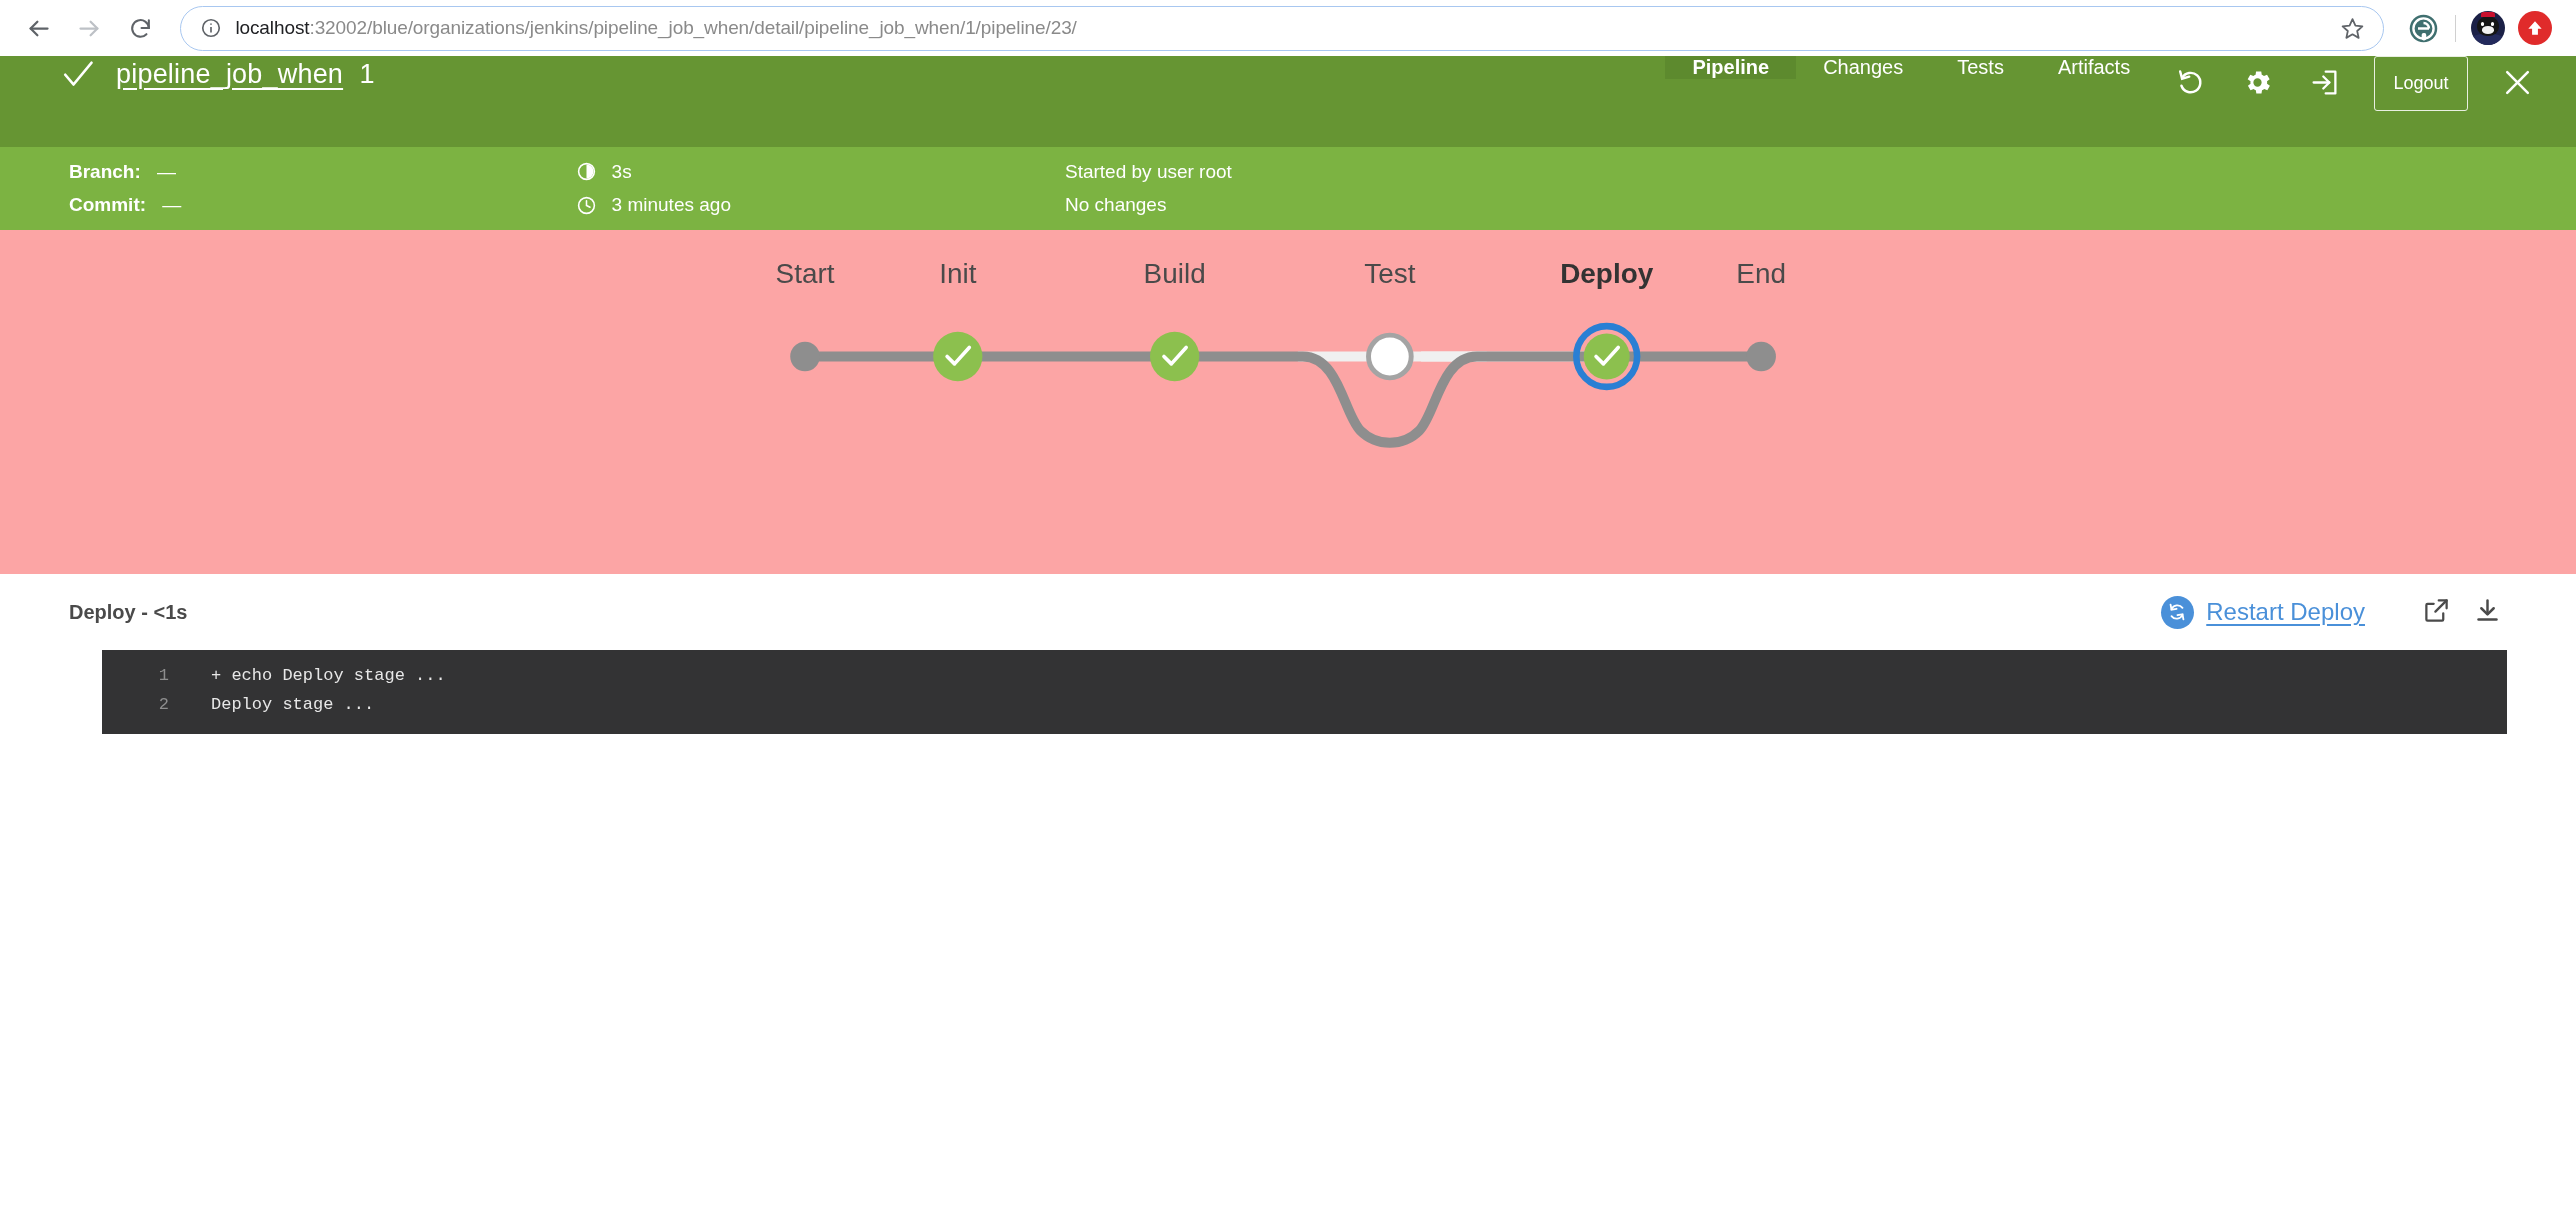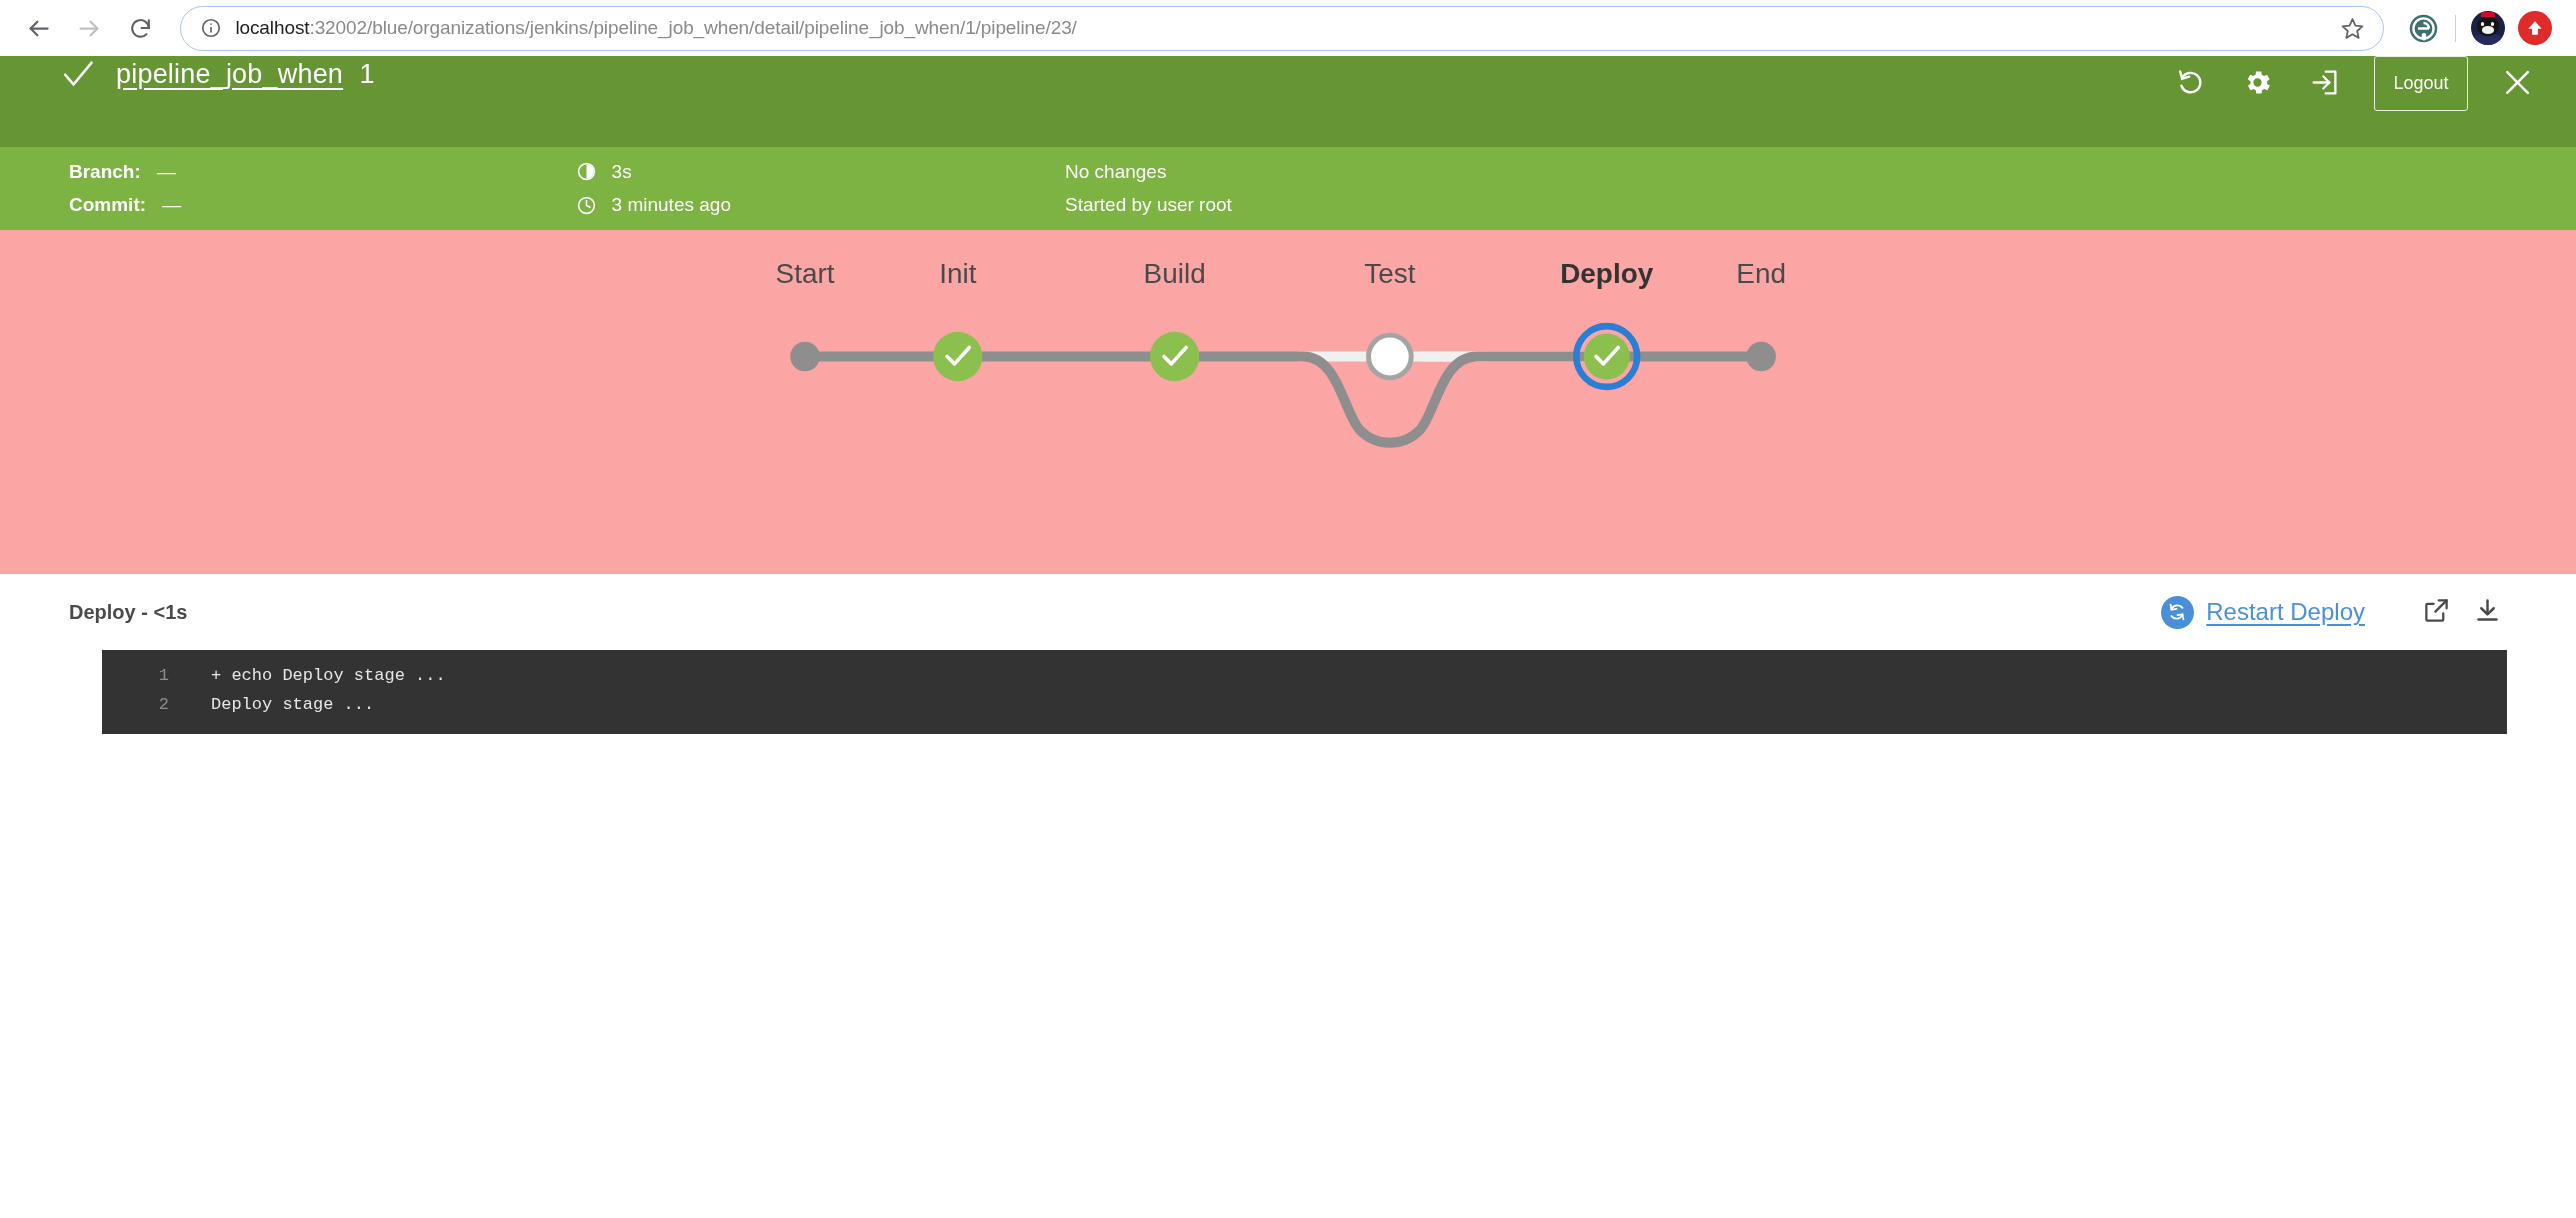--- a/index.html
+++ b/index.html
@@ -354,20 +354,26 @@
   <div class="bo-title-zone">
     <span class="bo-check">
       <svg width="36" height="36" viewBox="0 0 24 24" fill="none" stroke="#ffffff" stroke-width="1.8" stroke-linecap="round" stroke-linejoin="round">
         <polyline points="3.5,12.5 9,19 21,4.5"></polyline>
       </svg>
     </span>
     <a class="bo-job-name">pipeline_job_when</a>
     <span class="bo-run-num">1</span>
   </div>
 
+  <div class="bo-tabs">
+    <div class="bo-tab active">Pipeline</div>
+    <div class="bo-tab">Changes</div>
+    <div class="bo-tab">Tests</div>
+    <div class="bo-tab">Artifacts</div>
+  </div>
 
   <div class="bo-actions">
     <div class="bo-icon-btn">
       <span>
         <svg width="31" height="31" viewBox="0 0 24 24" fill="none" stroke="#fff" stroke-width="1.9" stroke-linecap="round">
           <path d="M5.5 8.5 A7.5 7.5 0 1 1 5 14.5"></path>
           <polyline points="4,3.5 5.5,9 11,7.5" fill="none"></polyline>
         </svg>
       </span>
     </div>
@@ -427,24 +433,24 @@
           <circle cx="12" cy="12" r="9"></circle>
             <polyline points="12,6.5 12,12 16,14"></polyline>
         </svg>
       </span>
       <span class="info-val">3 minutes ago</span>
     </div>
   </div>
 
   <div class="info-col info-col-changes">
     <div class="info-row">
+      <span class="info-val">Started by user root</span>
+    </div>
+    <div class="info-row">
       <span class="info-val">No changes</span>
-    </div>
-    <div class="info-row">
-      <span class="info-val">Started by user root</span>
     </div>
   </div>
 </div>
 
 <div class="graph-area">
   <svg class="graph-svg" width="2576" height="344" viewBox="0 0 1568 200" preserveAspectRatio="xMinYMin meet">
 
     <line x1="790" y1="77" x2="905" y2="77" stroke="#f0f0f0" stroke-width="6"></line>
     <line x1="865" y1="77" x2="980" y2="77" stroke="#f0f0f0" stroke-width="6"></line>
 

